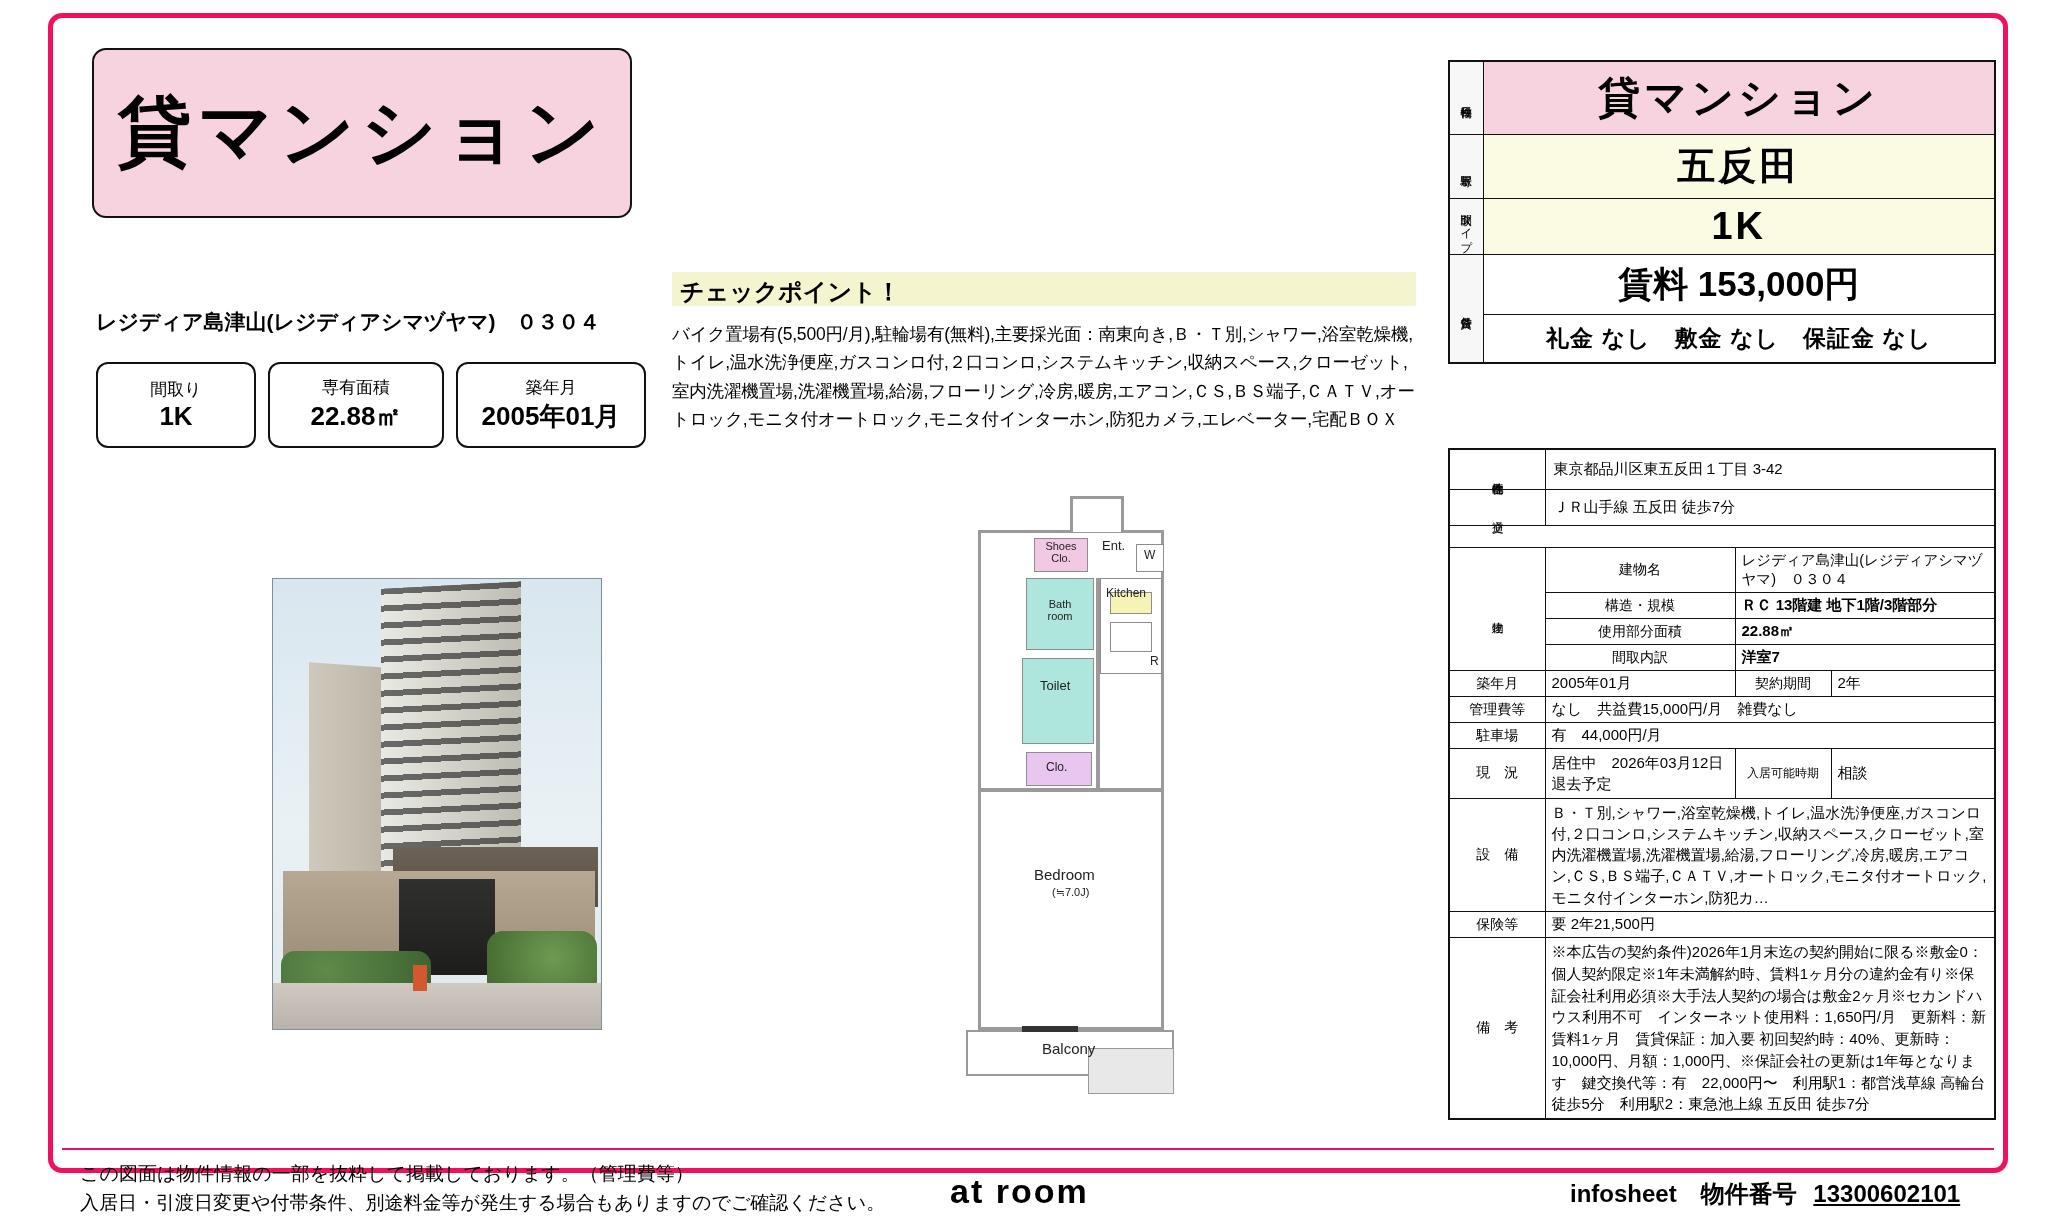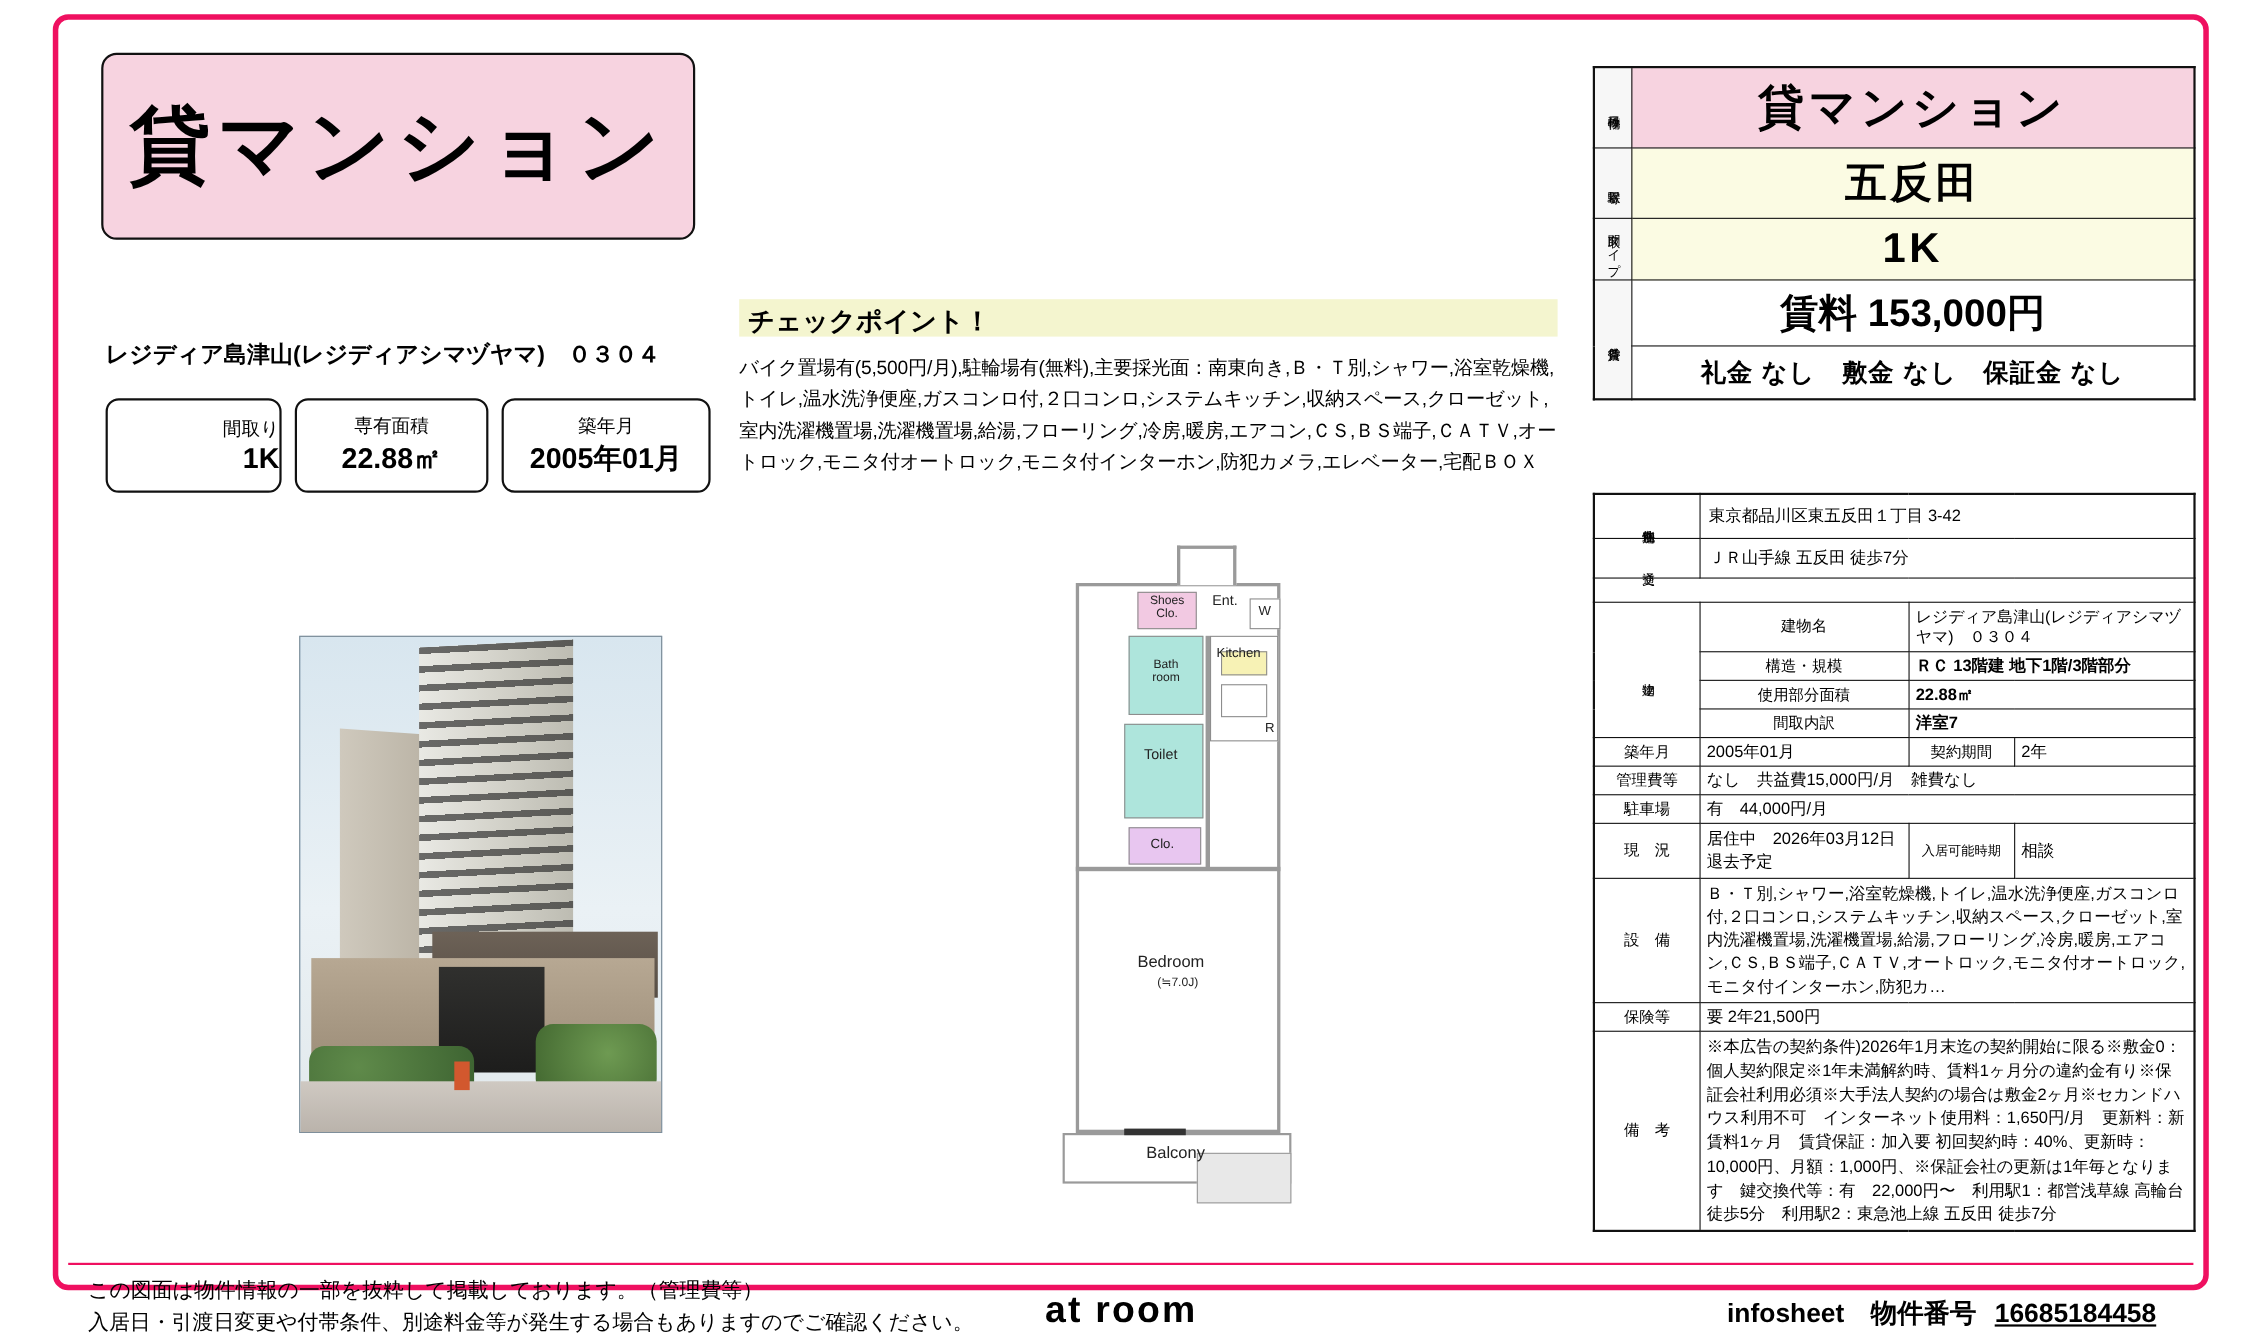--- a/index.html
+++ b/index.html
@@ -41,21 +41,21 @@
     font-size:21px; font-weight:bold; letter-spacing:0px;
   }
   .spec-row { position:absolute; left:96px; top:362px; width:560px; height:86px; }
   .spec-box {
     position:absolute; top:0; height:86px;
     background:#fff; border:2px solid #111; border-radius:12px;
     display:flex; flex-direction:column; align-items:center; justify-content:center;
   }
   .spec-box .lab { font-size:17px; }
   .spec-box .val { font-size:26px; font-weight:bold; }
-  .sb1 { left:0px;   width:160px;align-items:flex-end; }
+  .sb1 { left:0px;   width:160px; }
   .sb2 { left:172px; width:176px; }
   .sb3 { left:360px; width:190px; }
 
   
   .cp-title-bg {
     position:absolute; left:672px; top:272px; width:744px; height:34px;
     background:#f4f5cf;
   }
   .cp-title {
     position:absolute; left:680px; top:276px;
@@ -368,15 +368,15 @@
   <div class="footline"></div>
   <div class="foot1">
     <div>この図面は物件情報の一部を抜粋して掲載しております。（管理費等）</div>
     <div>入居日・引渡日変更や付帯条件、別途料金等が発生する場合もありますのでご確認ください。</div>
   </div>
   <div class="athome">
     <span>at room</span>
   </div>
   <div class="infosheet">
     <span>infosheet　物件番号</span>
-    <span class="num">16685184458</span>
+    <span class="num">13300602101</span>
   </div>
 </div>
 
 </body></html>

